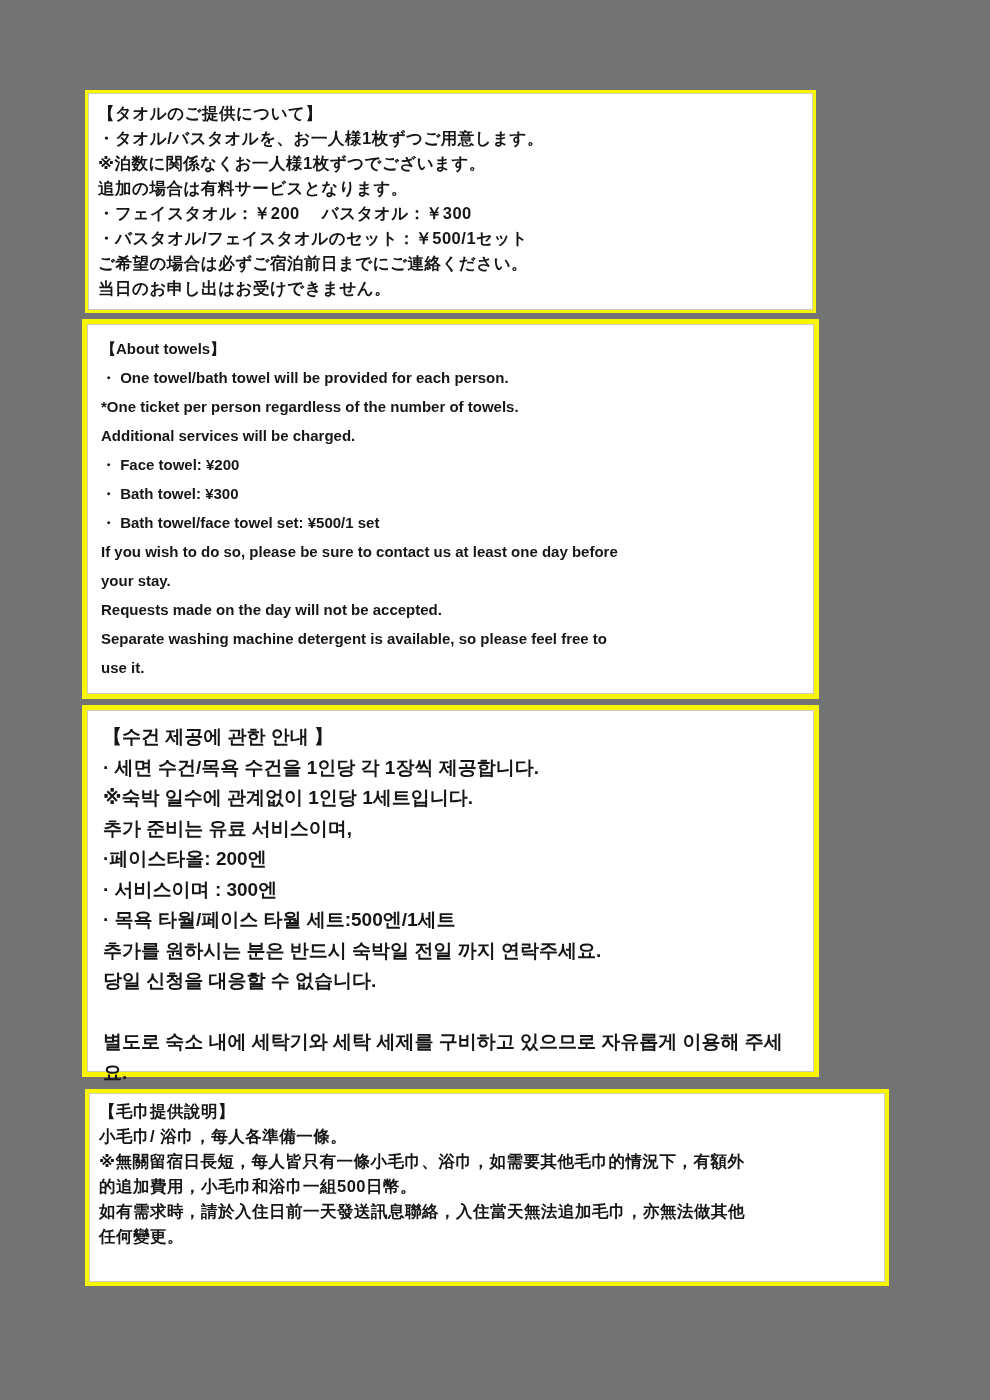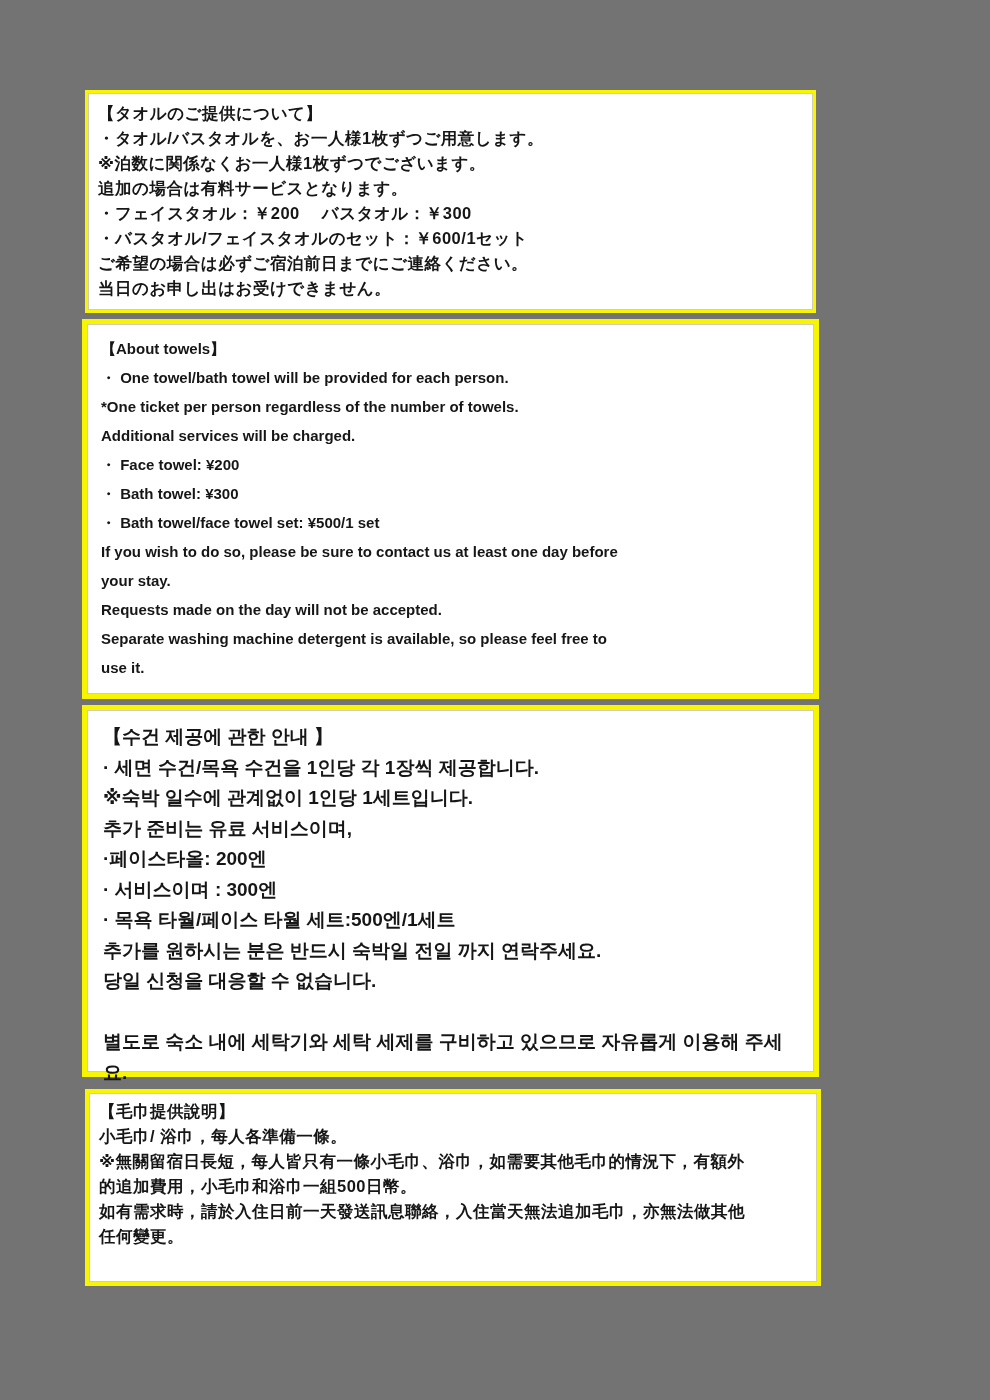--- a/index.html
+++ b/index.html
@@ -40,38 +40,38 @@
     font-weight: 700;
   }
   #box-ko {
     left: 82px; top: 705px; width: 737px; height: 372px;
     border-width: 5px;
     padding: 12px 16px 0 16px;
     font-size: 19px; line-height: 30.5px;
     font-weight: 700;
   }
   #box-zh {
-    left: 85px; top: 1089px; width: 736px; height: 197px;
+    left: 85px; top: 1089px; width: 804px; height: 197px;
     border-width: 4px;
     padding: 6px 10px 0 10px;
     font-size: 16.5px; line-height: 25px;
     font-weight: 600; letter-spacing: 0.5px;
   }
 </style>
 </head>
 <body>
 
 <div id="page">
   <div id="box-ja" class="notice-box">
       <div class="line">【タオルのご提供について】</div>
       <div class="line">・タオル/バスタオルを、お一人様1枚ずつご用意します。</div>
       <div class="line">※泊数に関係なくお一人様1枚ずつでございます。</div>
       <div class="line">追加の場合は有料サービスとなります。</div>
       <div class="line">・フェイスタオル：￥200　 バスタオル：￥300</div>
-      <div class="line">・バスタオル/フェイスタオルのセット：￥600/1セット</div>
+      <div class="line">・バスタオル/フェイスタオルのセット：￥500/1セット</div>
       <div class="line">ご希望の場合は必ずご宿泊前日までにご連絡ください。</div>
       <div class="line">当日のお申し出はお受けできません。</div>
     </div>
 
   <div id="box-en" class="notice-box">
       <div class="line">【About towels】</div>
       <div class="line">・ One towel/bath towel will be provided for each person.</div>
       <div class="line">*One ticket per person regardless of the number of towels.</div>
       <div class="line">Additional services will be charged.</div>
       <div class="line">・ Face towel: ¥200</div>

